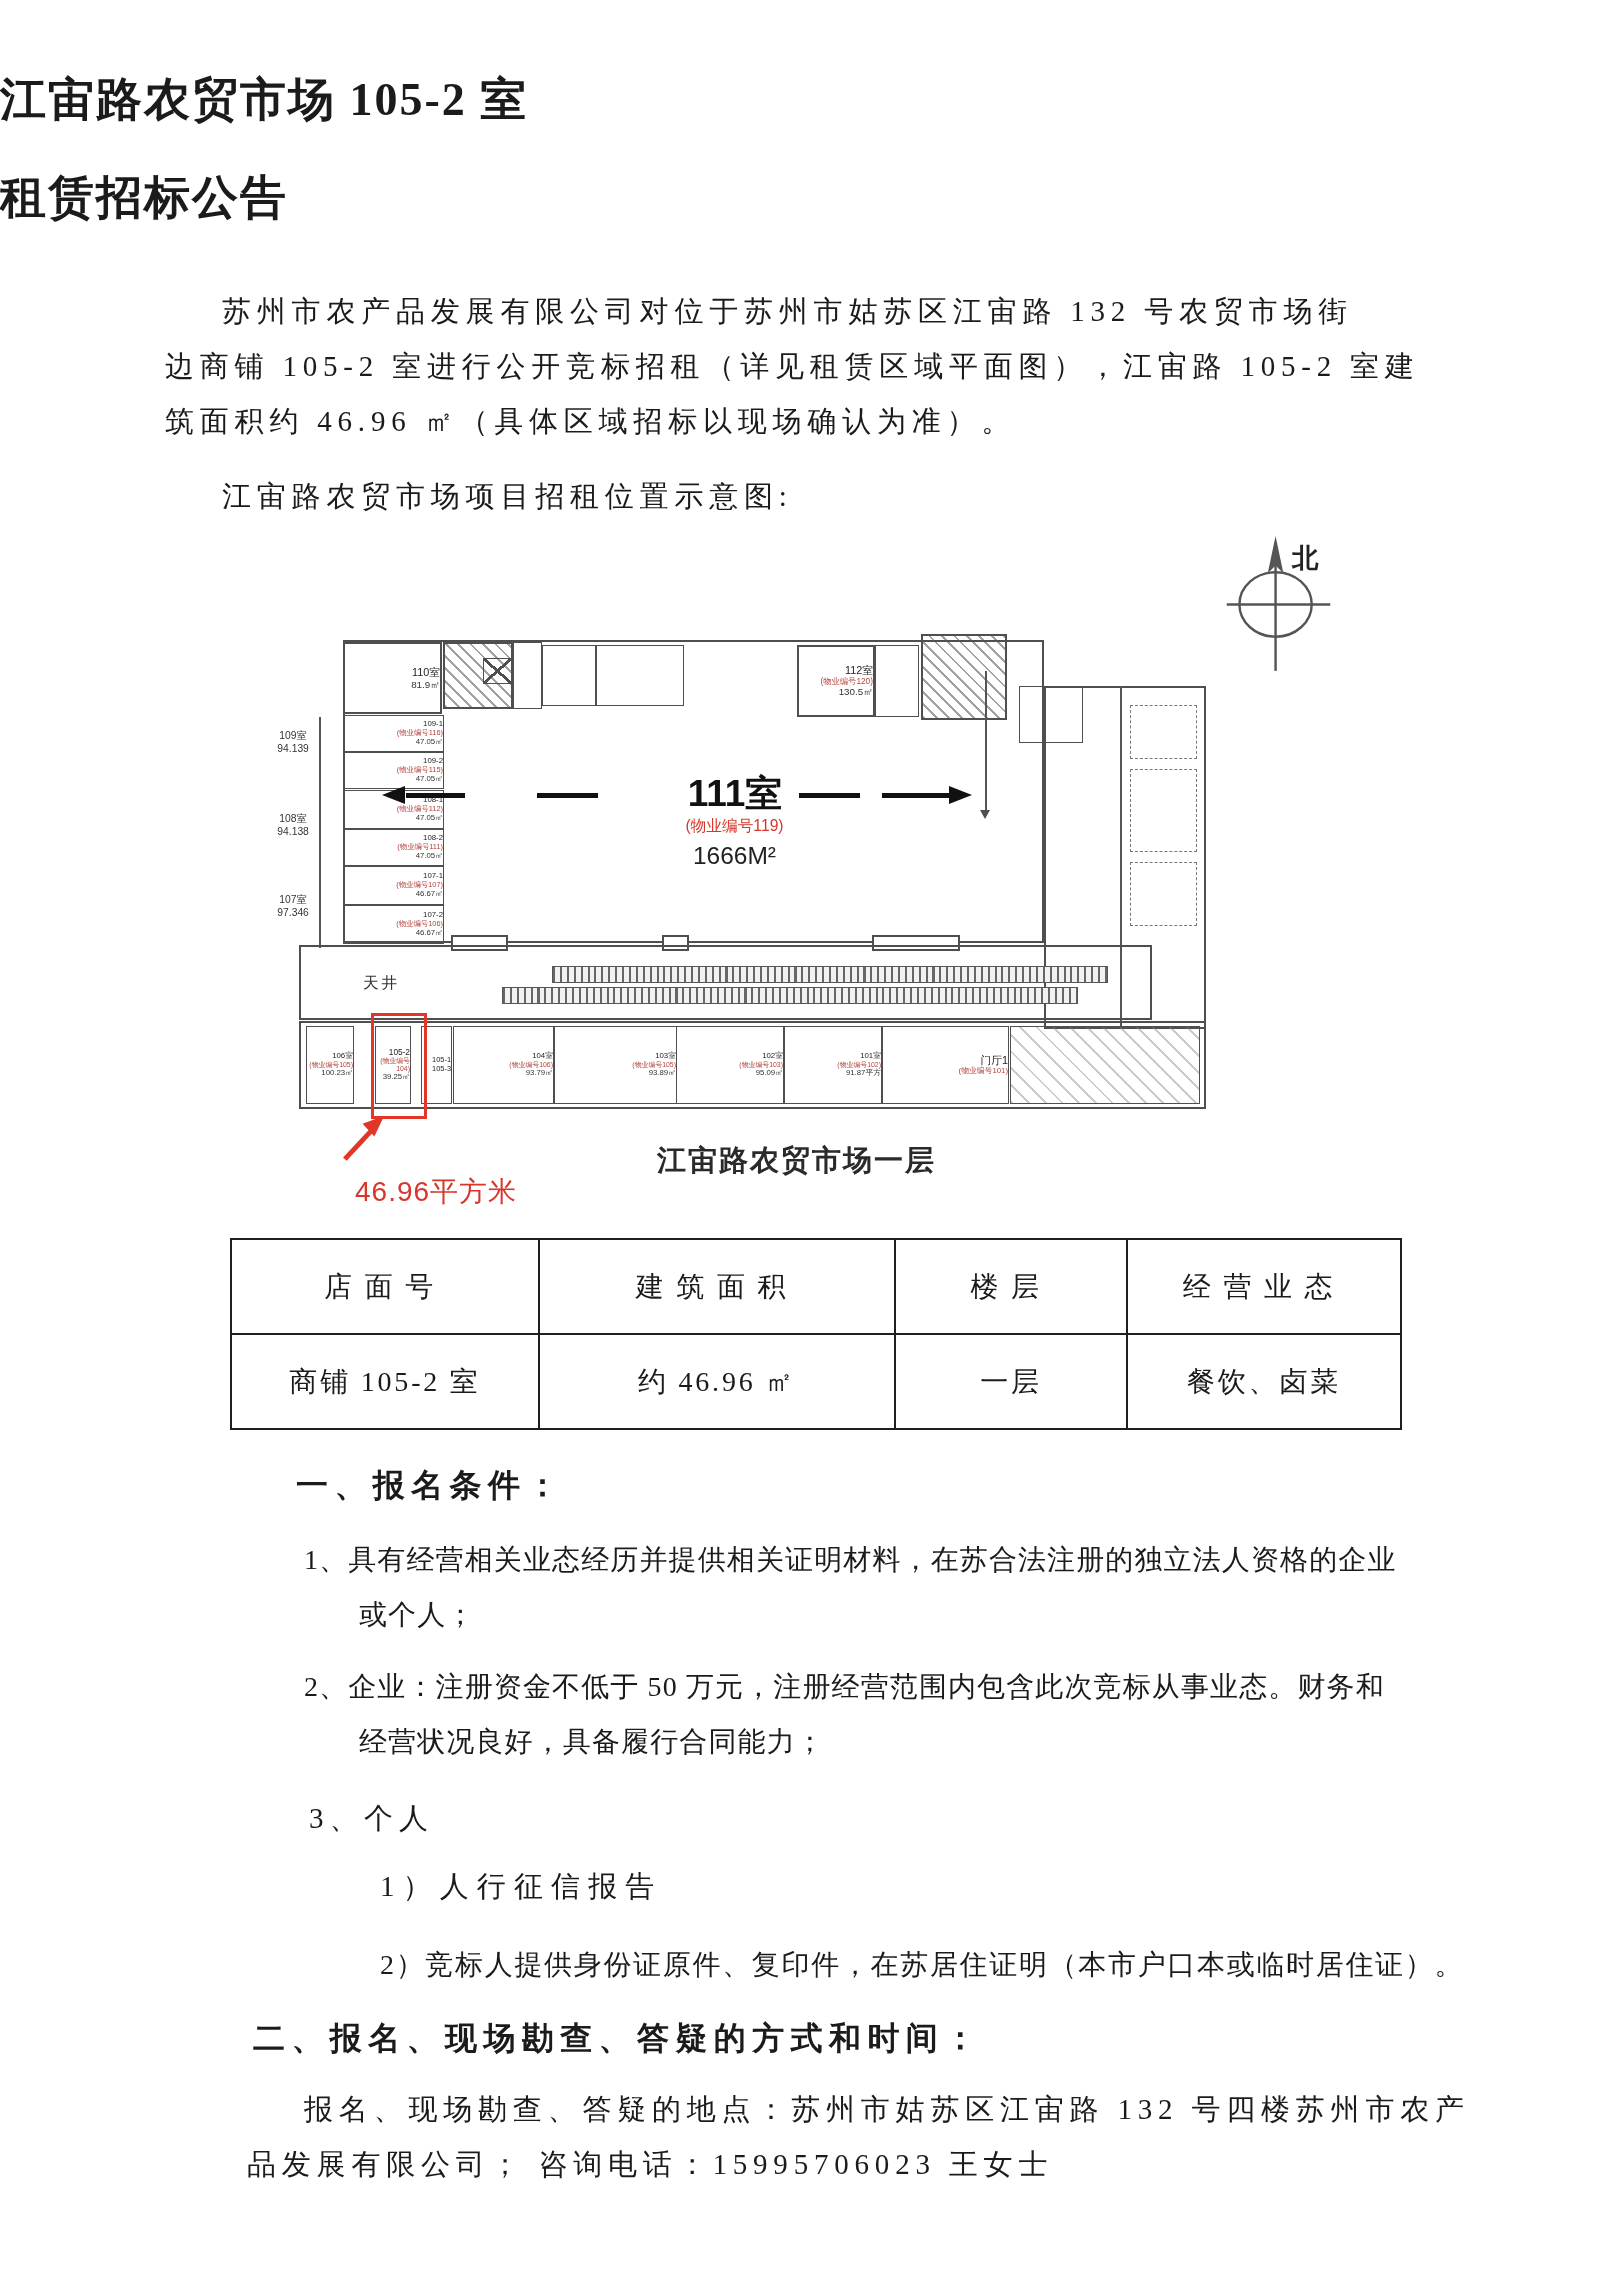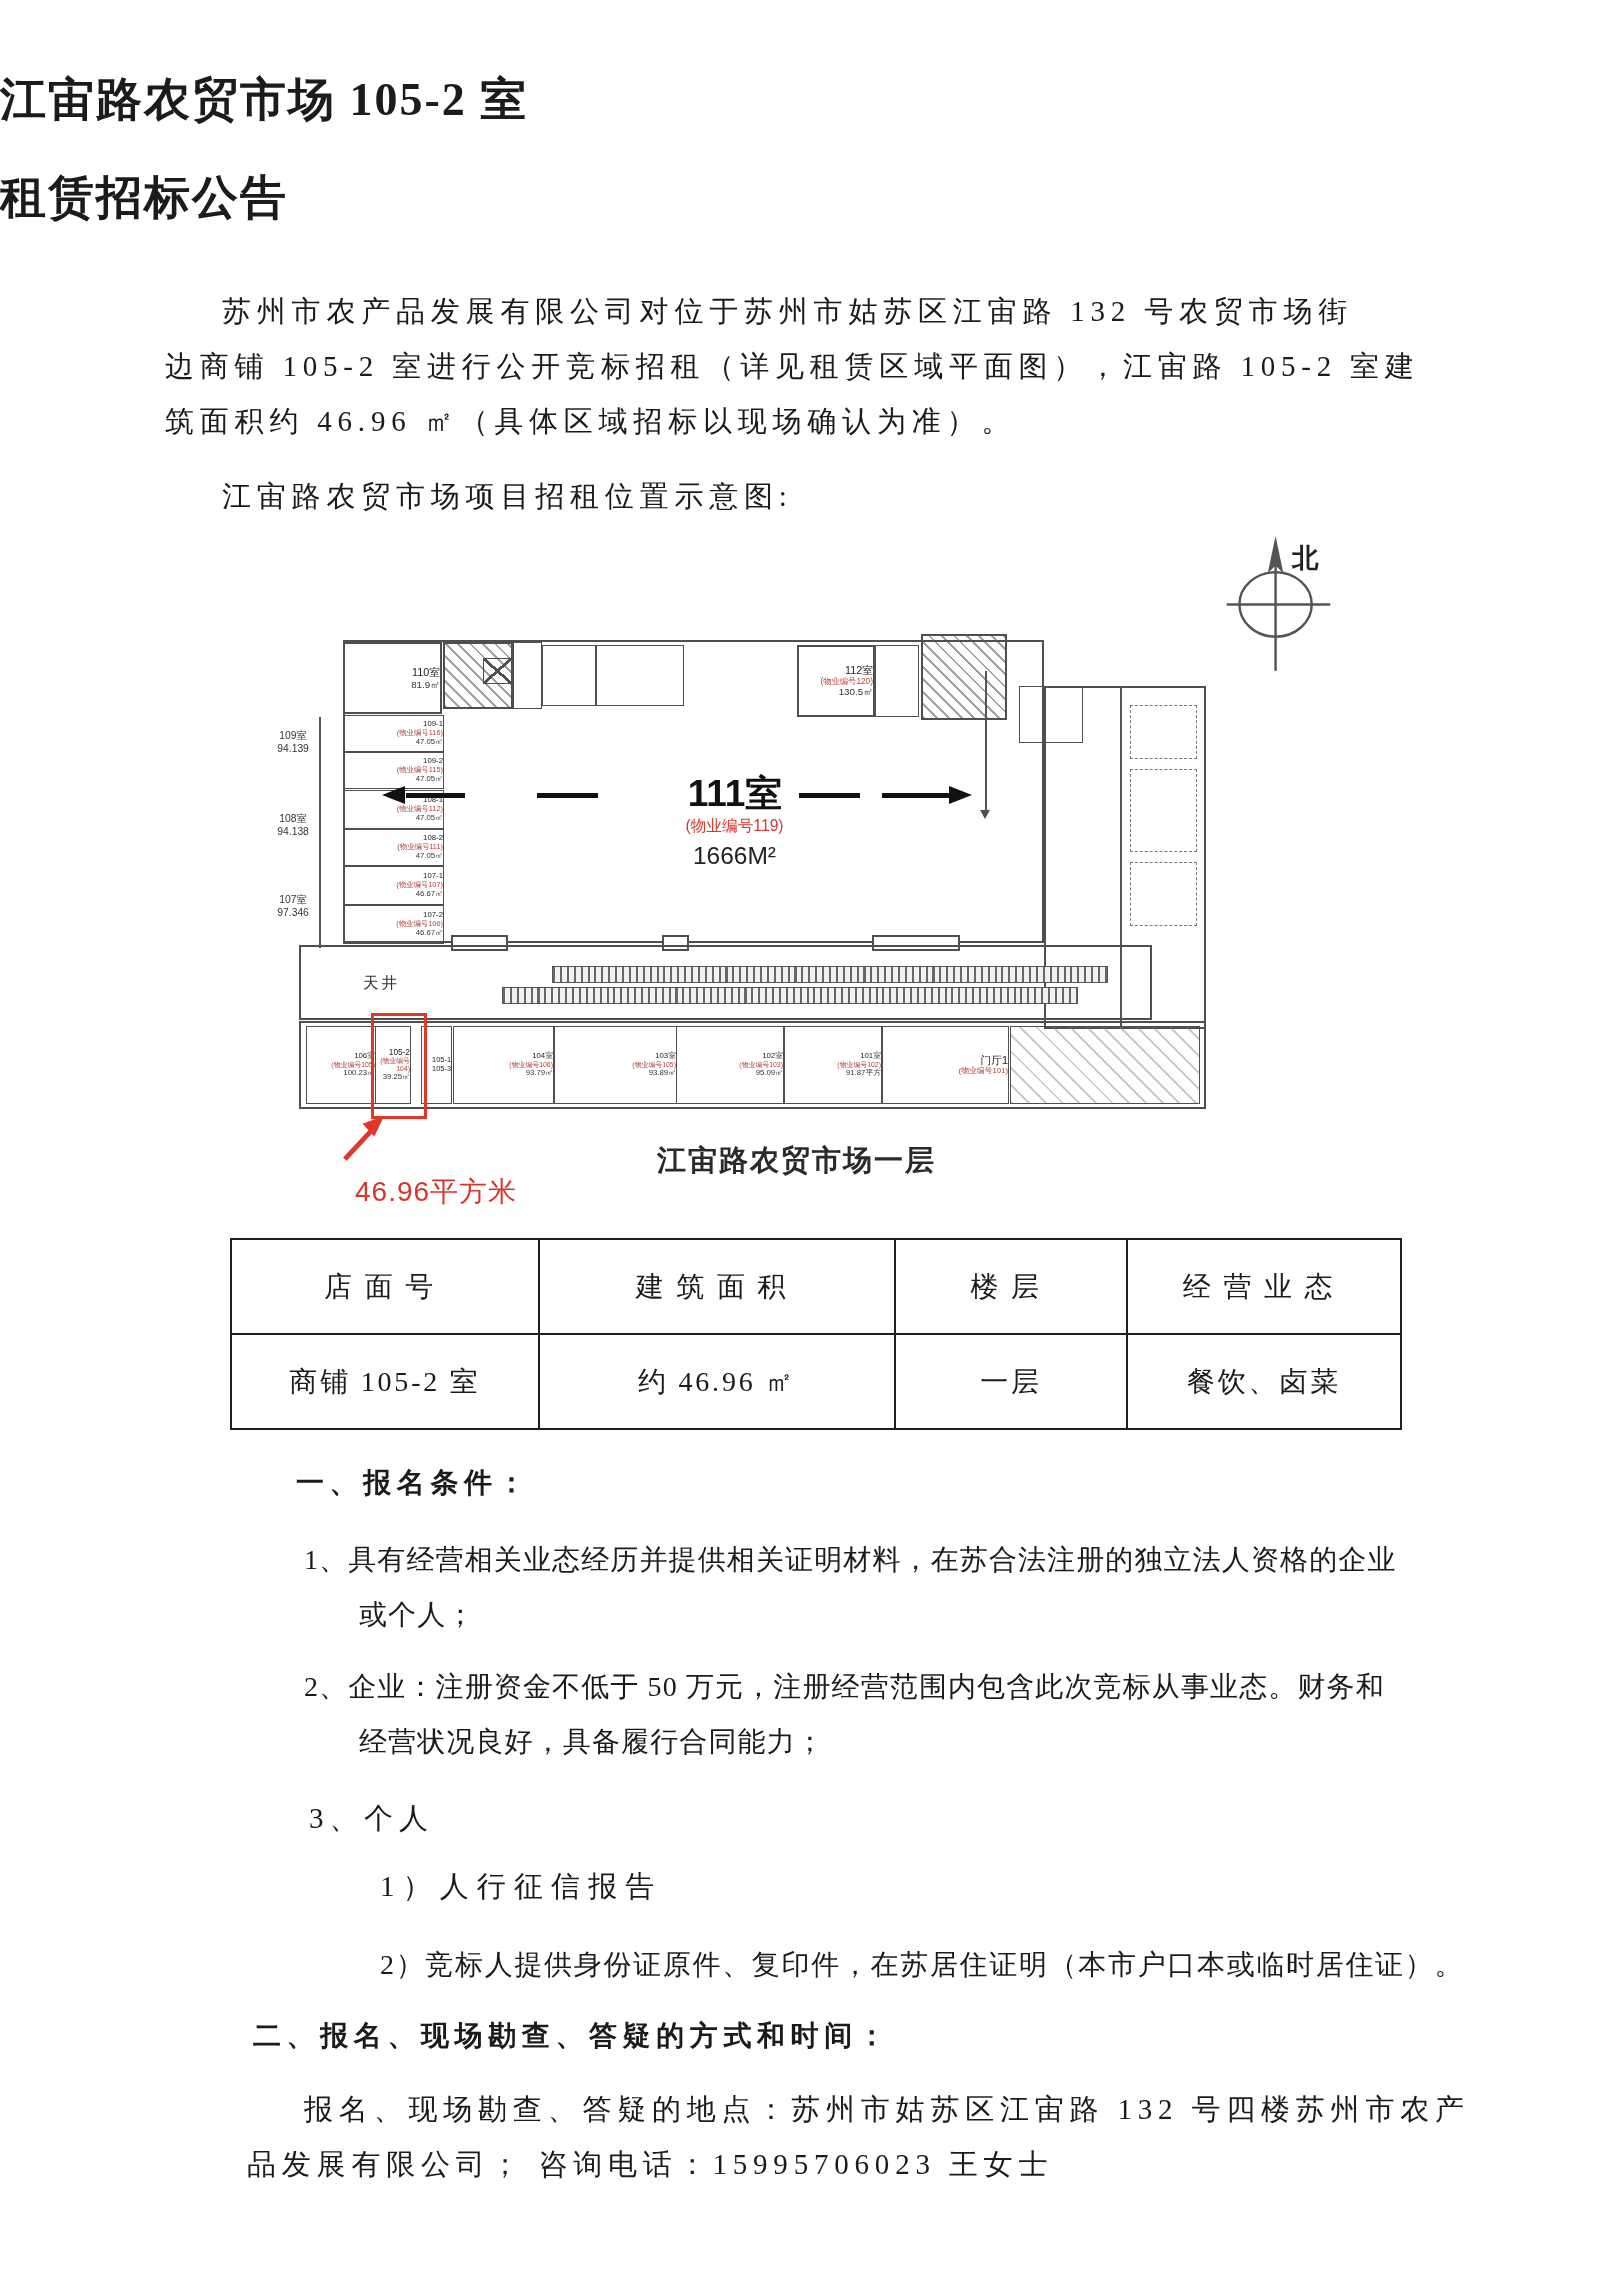--- a/index.html
+++ b/index.html
@@ -2,21 +2,21 @@
 <html><head>
 <meta charset="utf-8">
 <style>
   html,body{margin:0;padding:0;background:#e8e8e8;}
   .page{position:relative;width:1620px;height:2292px;background:#ffffff;margin:0 auto;
         font-family:"Liberation Serif","DejaVu Serif",serif;color:#1b1b1b;overflow:hidden;}
   .abs{position:absolute;}
   .ttl{width:1620px;text-align:left;font-size:46px;font-weight:bold;letter-spacing:2px;white-space:nowrap;}
   .bl{font-size:29px;letter-spacing:0.2em;white-space:nowrap;}
   .bl2{font-size:28px;letter-spacing:0.04em;white-space:nowrap;}
-  .hd{font-size:28px;font-weight:bold;letter-spacing:0.2em;white-space:nowrap;}
+  .hd{font-size:32px;font-weight:bold;letter-spacing:0.2em;white-space:nowrap;}
   
   .plan{position:absolute;left:245px;top:524px;width:1137px;height:676px;
         font-family:"Liberation Sans","DejaVu Sans",sans-serif;}
   .box{position:absolute;border:2px solid #4f4f4f;box-sizing:border-box;background:transparent;}
   .thin{border-width:1.5px;}
   .hatch{background:repeating-linear-gradient(45deg,rgba(85,85,85,.55) 0 2px,transparent 2px 8.8px);}
   .hatchl{background:repeating-linear-gradient(45deg,rgba(120,120,120,.38) 0 2px,transparent 2px 11.8px);}
   .stalls{position:absolute;border:1.5px solid #555;box-sizing:border-box;
           background:repeating-linear-gradient(90deg,#666 0 2px,#f1f1f1 2px 6.9px);}
   .xbox{background:
@@ -155,21 +155,21 @@
     <div class="notch" style="left:417px;top:411px;width:27.4px;height:15.7px;"></div>
     <div class="notch" style="left:627px;top:411px;width:88px;height:15.7px;"></div>
 
     <div class="box" style="left:54px;top:421px;width:853px;height:75px;"></div>
     <div class="abs" style="left:118px;top:449px;font-size:15.7px;color:#333;letter-spacing:2.9px;">天井</div>
     <div class="stalls" style="left:307px;top:442px;width:556px;height:16.7px;"></div>
     <div class="stalls" style="left:257px;top:463px;width:576px;height:16.7px;"></div>
 
     <div class="box" style="left:54px;top:497px;width:907px;height:88px;"></div>
 
-    <div class="box cell thin" style="left:61px;top:502px;width:70px;height:78px;">
+    <div class="box cell thin" style="left:61px;top:502px;width:48px;height:78px;">
       <span class="rn tiny">106室</span>
       <span class="rp" style="font-size:6.9px;">(物业编号105)</span>
       <span class="ra tiny">100.23㎡</span>
     </div>
     <div class="box cell thin" style="left:130px;top:502px;width:36px;height:78px;">
       <span class="rn" style="font-size:8.3px;">105-2</span>
       <span class="rp" style="font-size:6.9px;">(物业编号</span>
       <span class="rp" style="font-size:6.9px;">104)</span>
       <span class="ra" style="font-size:7.8px;">39.25㎡</span>
     </div>

